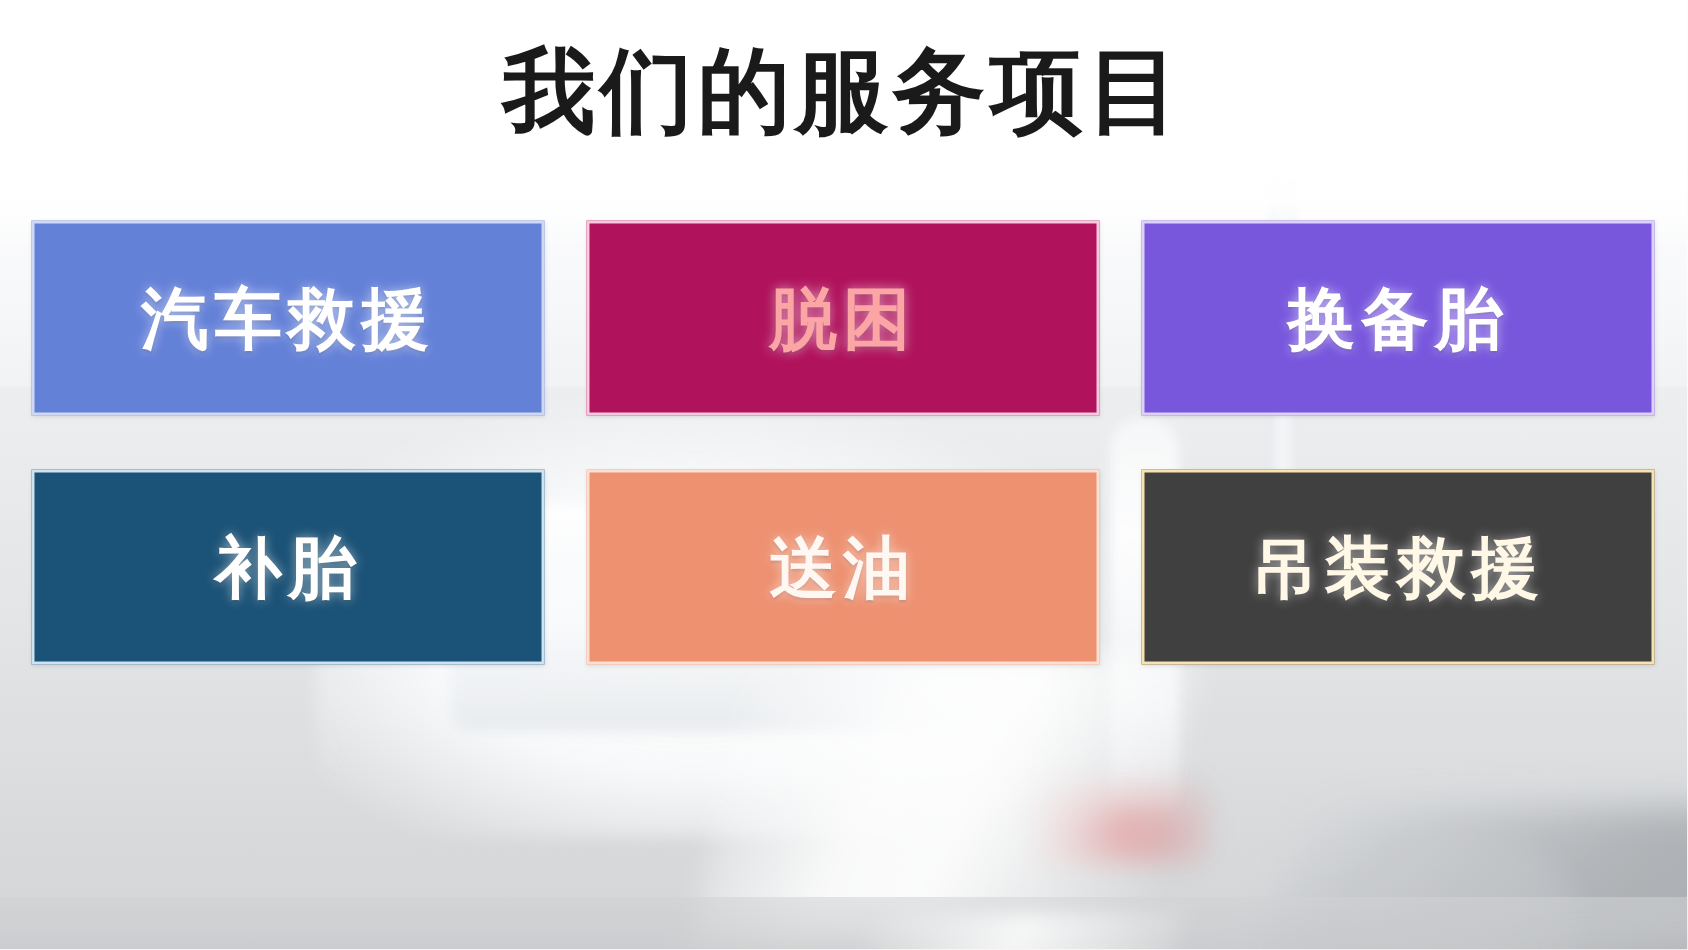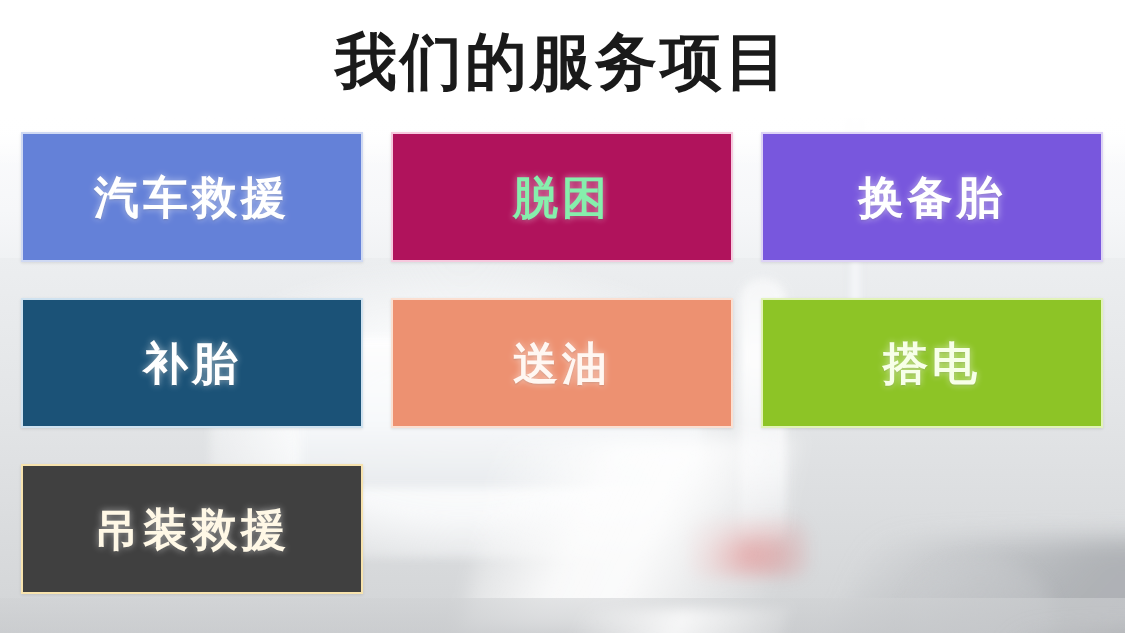--- a/index.html
+++ b/index.html
@@ -172,21 +172,21 @@
     letter-spacing: 3px;
     line-height: 1;
     white-space: nowrap;
     margin-top: 6px;
   }
 
   
   .grid {
     position: absolute;
     left: 21px;
-    top: 132px;
+    top: 147px;
     width: 1082px;
     height: 462px;
     display: grid;
     grid-template-columns: repeat(3, 342px);
     grid-template-rows: repeat(3, 130px);
     column-gap: 28px;
     row-gap: 36px;
     z-index: 4;
   }
   .tile {
@@ -236,38 +236,35 @@
   </div>
 
   <div class="grid">
 
     <div class="tile" style="background-color: rgb(100, 129, 216); border-color: rgb(207, 217, 243);">
       <span class="tile-label" style="color: rgb(255, 255, 255);">汽车救援</span>
     </div>
 
 
     <div class="tile" style="background-color: rgb(176, 19, 92); border-color: rgb(247, 200, 222);">
-      <span class="tile-label" style="color: #86efac;">脱困</span>
+      <span class="tile-label" style="color: #fca5a5;">脱困</span>
     </div>
 
     <div class="tile" style="background-color: rgb(120, 87, 221); border-color: rgb(221, 210, 246);">
       <span class="tile-label" style="color: rgb(255, 255, 255);">换备胎</span>
     </div>
 
     <div class="tile" style="background-color: rgb(27, 82, 119); border-color: rgb(207, 226, 240);">
       <span class="tile-label" style="color: rgb(255, 255, 255);">补胎</span>
     </div>
 
     <div class="tile" style="background-color: rgb(237, 145, 113); border-color: rgb(251, 223, 209);">
       <span class="tile-label" style="color: rgb(255, 247, 242);">送油</span>
     </div>
 
-    <div class="tile" style="background-color: rgb(141, 196, 38); border-color: rgb(226, 243, 184);">
-      <span class="tile-label" style="color: rgb(247, 255, 232);">搭电</span>
-    </div>
 
 
     <div class="tile" style="background-color: #404040; border-color: rgb(247, 227, 174);">
       <span class="tile-label" style="color: rgb(255, 248, 230);">吊装救援</span>
     </div>
 
   </div>
 
 </div>
 

